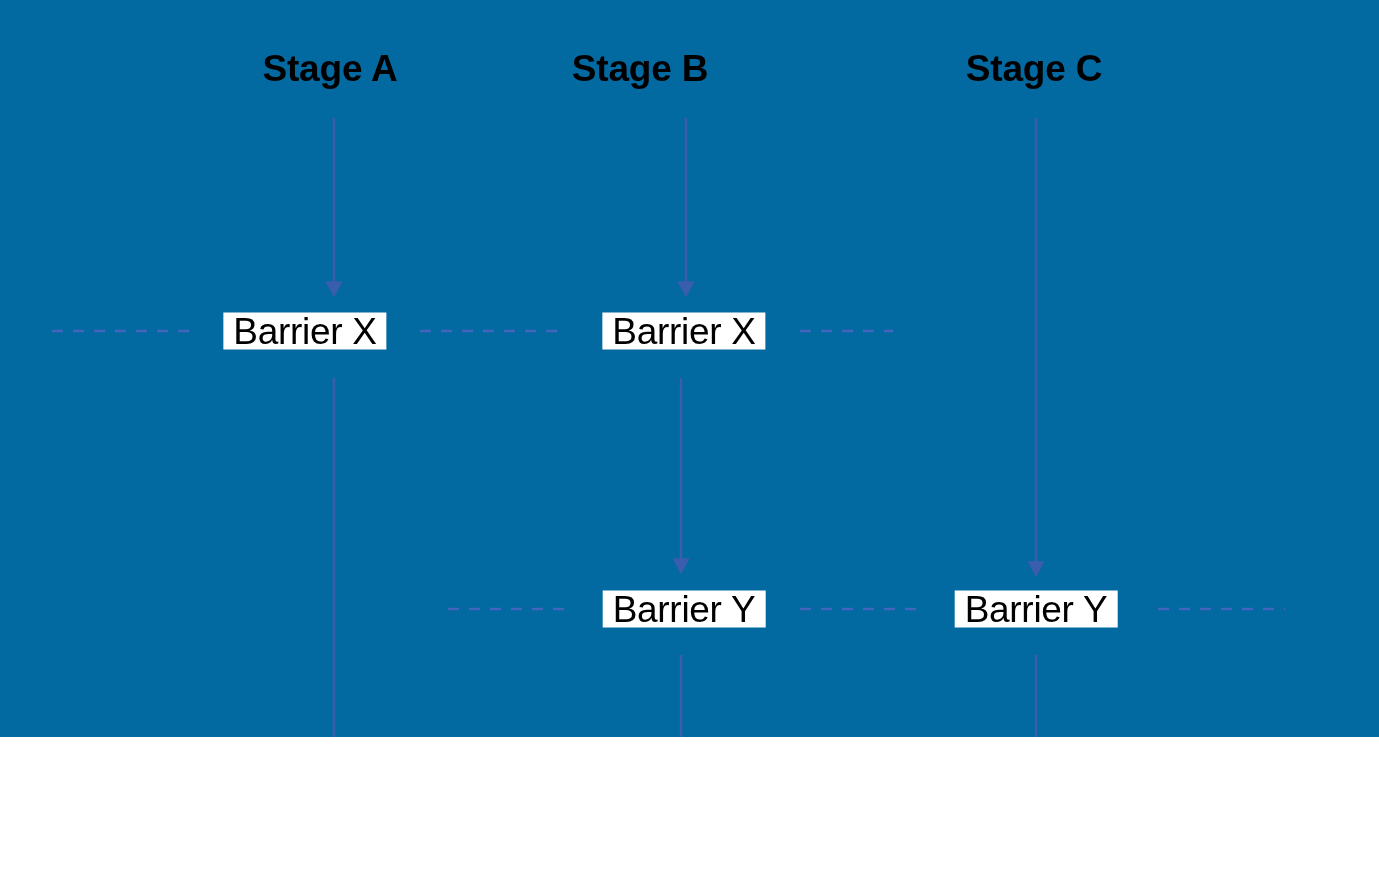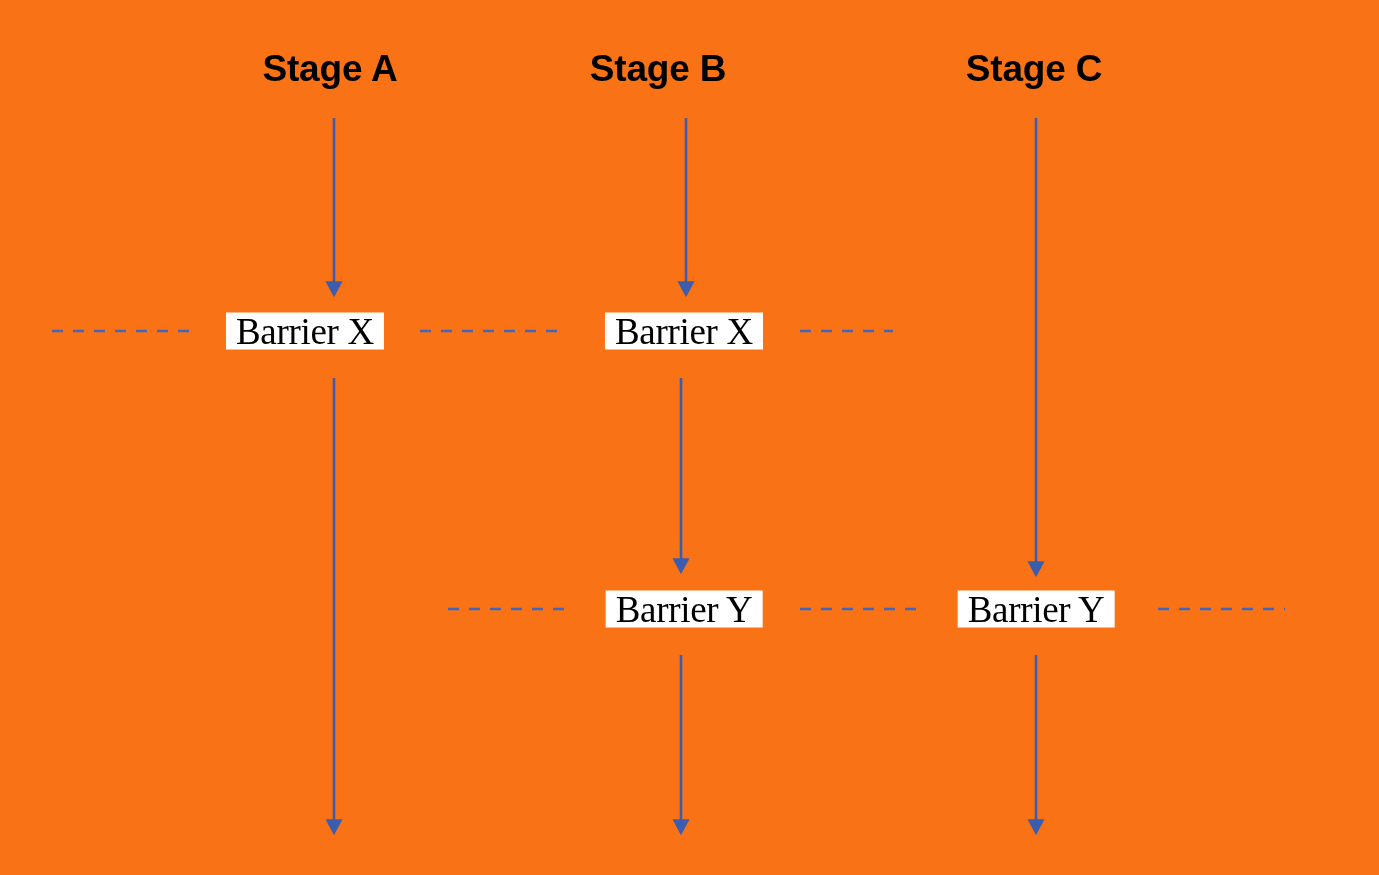--- a/index.html
+++ b/index.html
@@ -8,22 +8,22 @@
     padding: 0;
     background: #ffffff;
   }
   body {
     font-family: "Liberation Sans", sans-serif;
     -webkit-font-smoothing: antialiased;
   }
   #canvas {
     position: relative;
     width: 1379px;
-    height: 875px;
-    background: #f97316;
+    height: 737px;
+    background: #0369a1;
     overflow: hidden;
   }
   svg.layer {
     position: absolute;
     top: 0;
     left: 0;
     width: 1379px;
     height: 875px;
     pointer-events: none;
   }
@@ -33,21 +33,21 @@
     font-weight: bold;
     font-size: 37px;
     line-height: 1;
     color: #000000;
     white-space: nowrap;
     transform: translateX(-50%);
     letter-spacing: -0.2px;
   }
   .barrier-label {
     position: absolute;
-    font-family: Liberation Serif, serif;
+    font-family: Liberation Sans, sans-serif;
     font-weight: normal;
     font-size: 37px;
     line-height: 1;
     color: #1a1a1a;
     white-space: nowrap;
     transform: translate(-50%, -50%);
     letter-spacing: -0.3px;
     background: #ffffff;
     padding: 0 10px;
   }
@@ -77,21 +77,21 @@
         <line x1="420" y1="331" x2="564" y2="331" stroke="#4266BE" stroke-width="2.6" stroke-dasharray="11 10" stroke-linecap="butt"></line>
         <line x1="800" y1="331" x2="893" y2="331" stroke="#4266BE" stroke-width="2.6" stroke-dasharray="11 10" stroke-linecap="butt"></line>
         <line x1="448" y1="609" x2="570" y2="609" stroke="#4266BE" stroke-width="2.6" stroke-dasharray="11 10" stroke-linecap="butt"></line>
         <line x1="800" y1="609" x2="922" y2="609" stroke="#4266BE" stroke-width="2.6" stroke-dasharray="11 10" stroke-linecap="butt"></line>
         <line x1="1158" y1="609" x2="1285" y2="609" stroke="#4266BE" stroke-width="2.6" stroke-dasharray="11 10" stroke-linecap="butt"></line>
       </g>
   </svg>
 
   <div id="stage-labels">
       <div class="stage-label" style="left: 330px; top: 50px;">Stage A</div>
-      <div class="stage-label" style="left: 658px; top: 50px;">Stage B</div>
+      <div class="stage-label" style="left: 640px; top: 50px;">Stage B</div>
       <div class="stage-label" style="left: 1034px; top: 50px;">Stage C</div>
     </div>
 
   <div id="barrier-labels">
       <div class="barrier-label" style="left: 305px; top: 331px; color: rgb(0, 0, 0);">Barrier X</div>
       <div class="barrier-label" style="left: 684px; top: 331px; color: rgb(0, 0, 0);">Barrier X</div>
       <div class="barrier-label" style="left: 684px; top: 609px; color: rgb(0, 0, 0);">Barrier Y</div>
       <div class="barrier-label" style="left: 1036px; top: 609px; color: rgb(0, 0, 0);">Barrier Y</div>
     </div>
 

